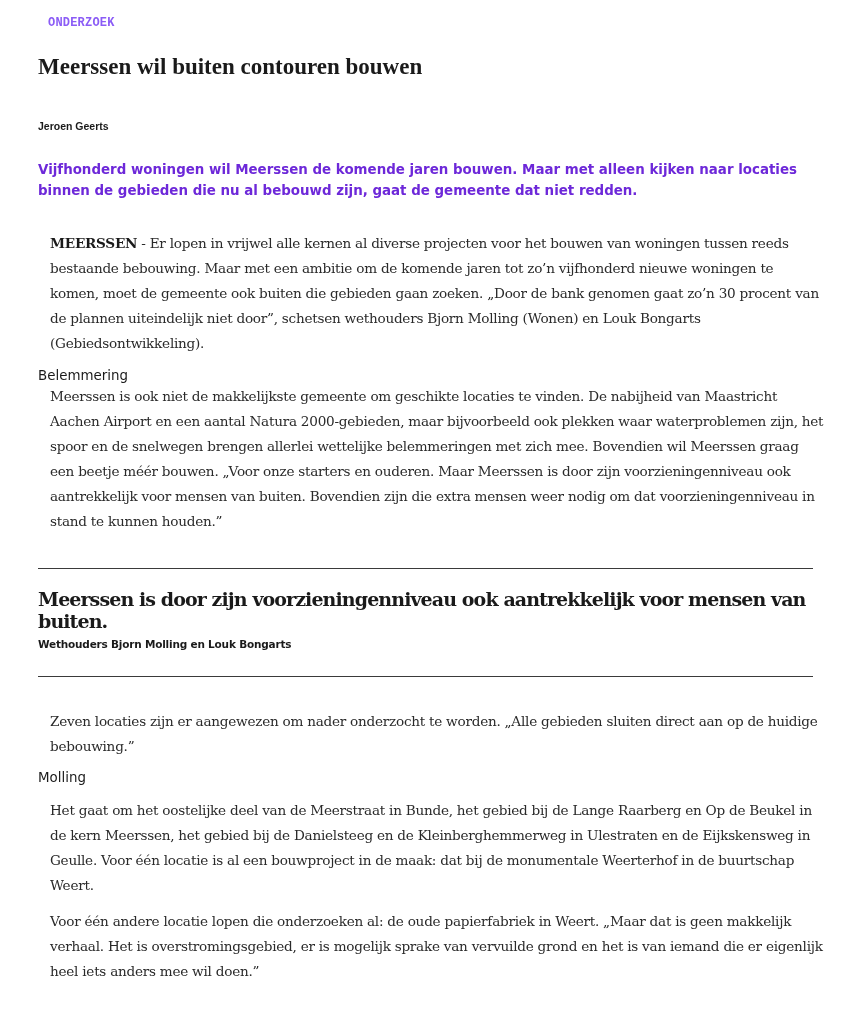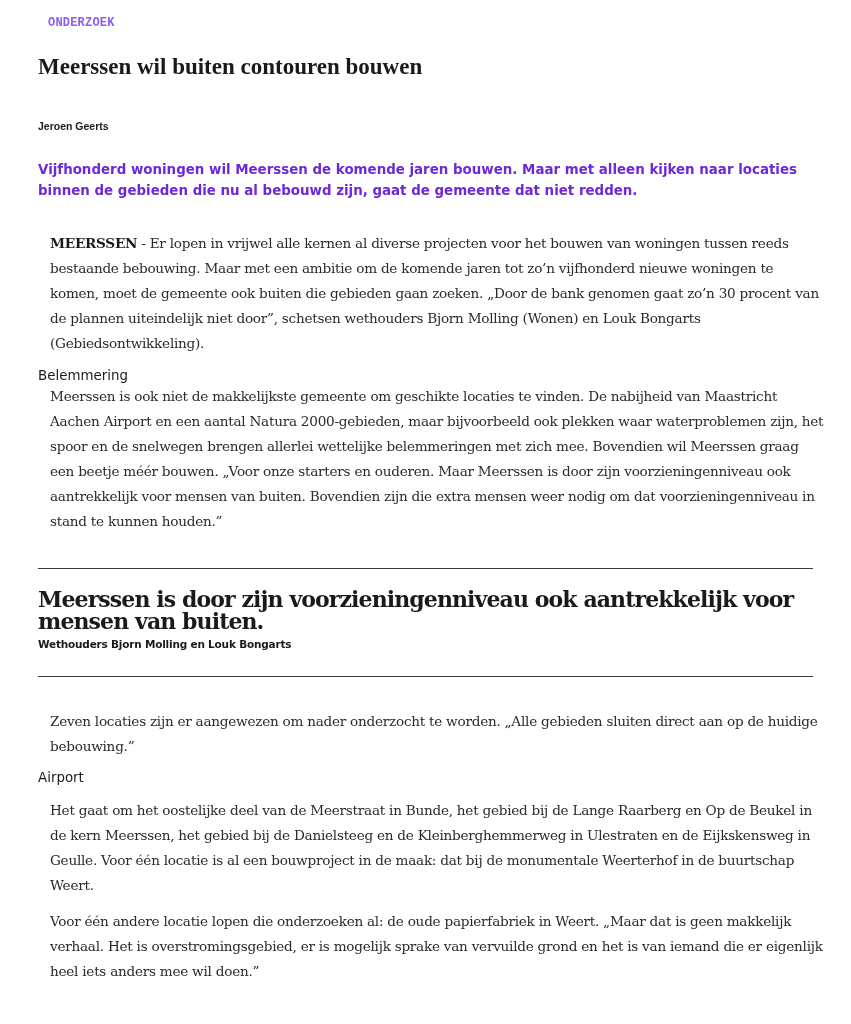--- a/index.html
+++ b/index.html
@@ -94,21 +94,21 @@
     .rule-top { top: 568px; }
     .rule-bottom { top: 676px; }
     .quote {
       position: absolute;
       top: 588px;
       left: 0;
       width: 776px;
       margin: 0;
       font-family: "DejaVu Serif", serif;
       font-weight: bold;
-      font-size: 22px;
+      font-size: 19px;
       line-height: 22px;
       color: #1a1a1a;
       letter-spacing: -0.9px;
     }
     .quote-attr {
       position: absolute;
       top: 638px;
       left: 0;
       font-family: "DejaVu Sans", sans-serif;
       font-weight: bold;
@@ -140,18 +140,18 @@
   </div>
 
   <div class="rule rule-top"></div>
   <blockquote class="quote">Meerssen is door zijn voorzieningenniveau ook aantrekkelijk voor mensen van bui­ten.</blockquote>
   <div class="quote-attr">Wethouders Bjorn Molling en Louk Bongarts</div>
   <div class="rule rule-bottom"></div>
 
   <p class="body-text p3">Zeven locaties zijn er aangewezen om nader onderzocht te worden. „Alle gebieden sluiten direct aan op de huidige bebouwing.”</p>
 
   <div class="sec2">
-    <h3 class="subhead">Airport</h3>
+    <h3 class="subhead">Molling</h3>
     <p class="body-text">Het gaat om het oostelijke deel van de Meerstraat in Bunde, het gebied bij de Lange Raarberg en Op de Beu­kel in de kern Meerssen, het gebied bij de Danielsteeg en de Kleinberghemmerweg in Ulestraten en de Eijks­kensweg in Geulle. Voor één locatie is al een bouwproject in de maak: dat bij de monumentale Weerterhof in de buurtschap Weert.</p>
   </div>
 
   <p class="body-text p5">Voor één andere locatie lopen die onderzoeken al: de oude papierfabriek in Weert. „Maar dat is geen makke­lijk verhaal. Het is overstromingsgebied, er is mogelijk sprake van vervuilde grond en het is van iemand die er eigenlijk heel iets anders mee wil doen.”</p>
 </div>
 
 </body></html>

